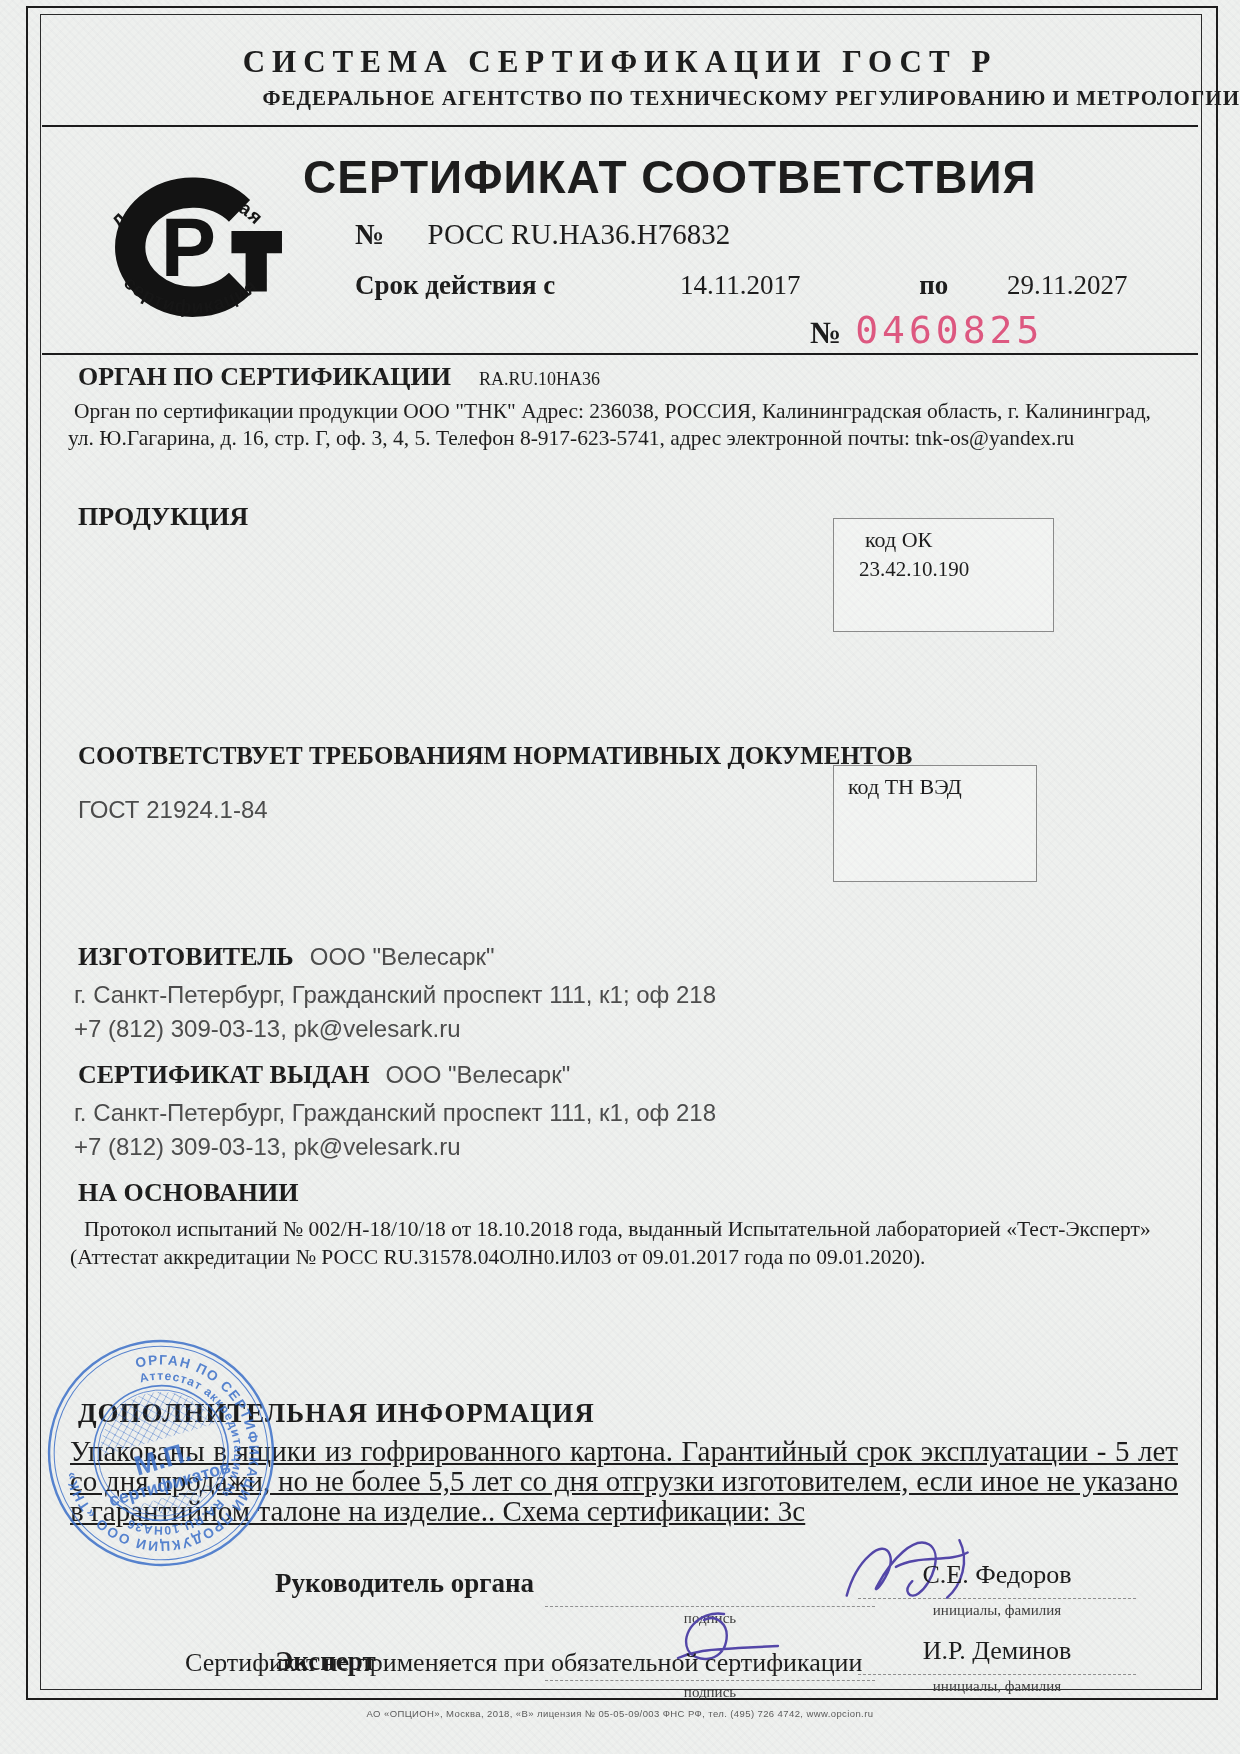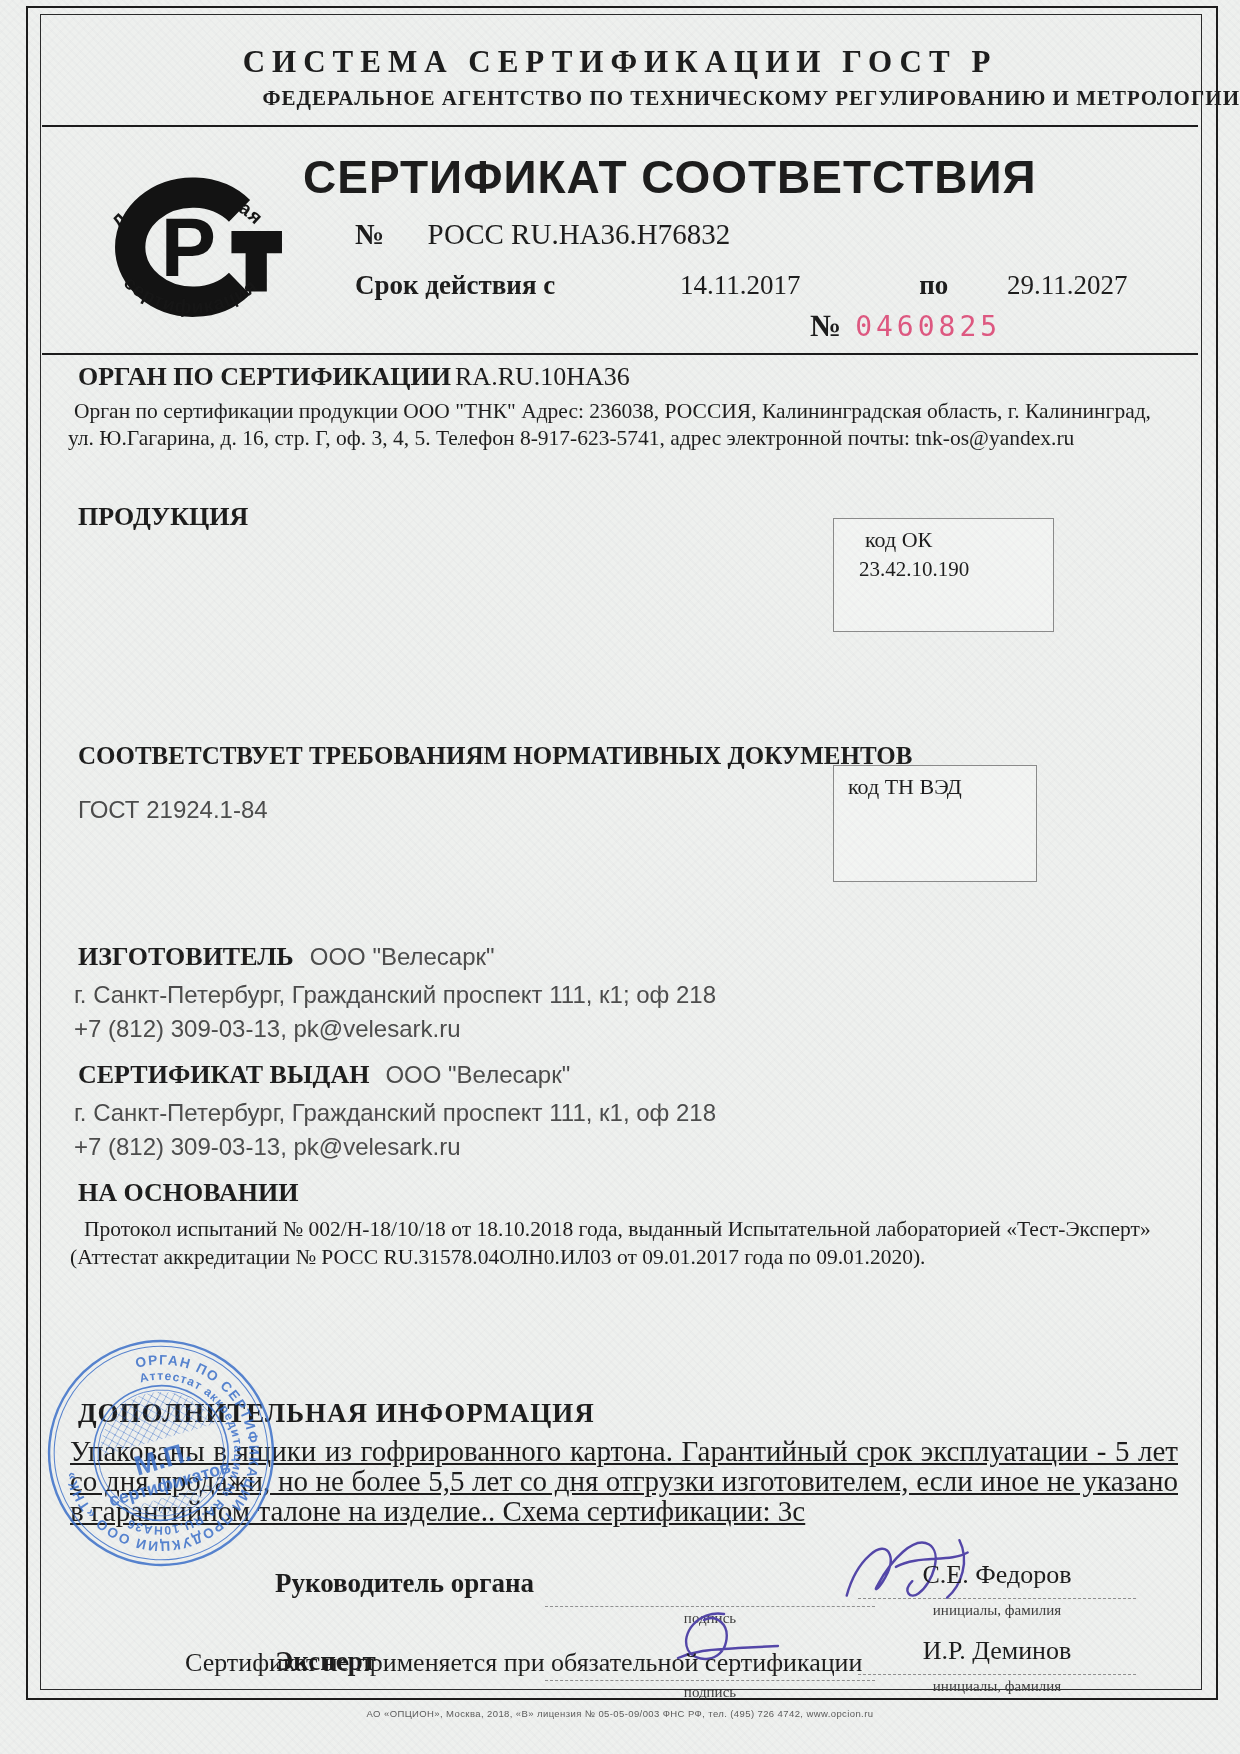--- a/index.html
+++ b/index.html
@@ -13,21 +13,21 @@
   }
   .abs{position:absolute;}
   .frame-outer{left:26px;top:6px;width:1188px;height:1690px;border:2px solid #1c1c1c;}
   .frame-inner{left:40px;top:14px;width:1160px;height:1674px;border:1px solid #2a2a2a;}
   .hr{height:2px;background:#1b1b1b;}
   .hdr1{font-weight:bold;font-size:31px;letter-spacing:7px;white-space:nowrap;}
   .hdr2{font-weight:bold;font-size:21px;letter-spacing:1px;white-space:nowrap;}
   .doc-title{font-family:"Liberation Sans",sans-serif;font-weight:bold;font-size:46px;letter-spacing:1px;white-space:nowrap;}
   .ser-b{font-weight:bold;}
   .num-line{font-size:29px;white-space:nowrap;}
-  .pink-no{font-family:"DejaVu Sans Mono",monospace;font-size:28px;letter-spacing:4px;color:#dd5880;white-space:nowrap;}
+  .pink-no{font-family:"DejaVu Sans Mono",monospace;font-size:38px;letter-spacing:4px;color:#dd5880;white-space:nowrap;}
   .sec-h{font-weight:bold;font-size:26px;white-space:nowrap;}
   .body-serif{font-size:21.5px;line-height:27px;white-space:nowrap;}
   .sans{font-family:"Liberation Sans",sans-serif;color:#4c4c4c;font-size:24px;line-height:34px;}
   .codebox{border:1px solid #8a8a8a;background:rgba(255,255,255,.25);}
   .codebox .lbl{font-size:22px;padding:8px 0 0 14px;}
   .codebox .val{font-size:21px;padding:4px 0 0 8px;}
   .addl-par{font-size:29px;line-height:30px;text-align:justify;text-decoration:underline;}
   .sig-role{font-weight:bold;font-size:27px;white-space:nowrap;}
   .sig-line{border-bottom:1.5px dashed #8f8f8f;}
   .sig-cap{font-size:15px;color:#3d3d3d;text-align:center;}
@@ -80,21 +80,21 @@
 
   <div class="abs" style="left:810px;top:308px;white-space:nowrap;">
     <span class="ser-b" style="font-size:31px;">№</span>
     <span class="pink-no" style="margin-left:10px;">0460825</span>
   </div>
 
   <div class="abs hr" style="left:42px;top:353px;width:1156px;"></div>
 
   <div class="abs" style="left:78px;top:362px;white-space:nowrap;">
     <span class="sec-h">ОРГАН ПО СЕРТИФИКАЦИИ</span>
-    <span style="font-size:26px;">RA.RU.10НА36</span>
+    <span style="font-size:18px;margin-left:24px;">RA.RU.10НА36</span>
   </div>
   <div class="abs body-serif" style="left:74px;top:398px;">Орган по сертификации продукции ООО "ТНК" Адрес: 236038, РОССИЯ, Калининградская область, г. Калининград,</div>
   <div class="abs body-serif" style="left:68px;top:425px;">ул. Ю.Гагарина, д. 16, стр. Г, оф. 3, 4, 5. Телефон 8-917-623-5741, адрес электронной почты: tnk-os@yandex.ru</div>
 
   <div class="abs sec-h" style="left:78px;top:502px;">ПРОДУКЦИЯ</div>
   <div class="abs codebox" style="left:833px;top:518px;width:202px;height:112px;padding-left:17px;">
     <div class="lbl">код ОК</div>
     <div class="val">23.42.10.190</div>
   </div>
 

